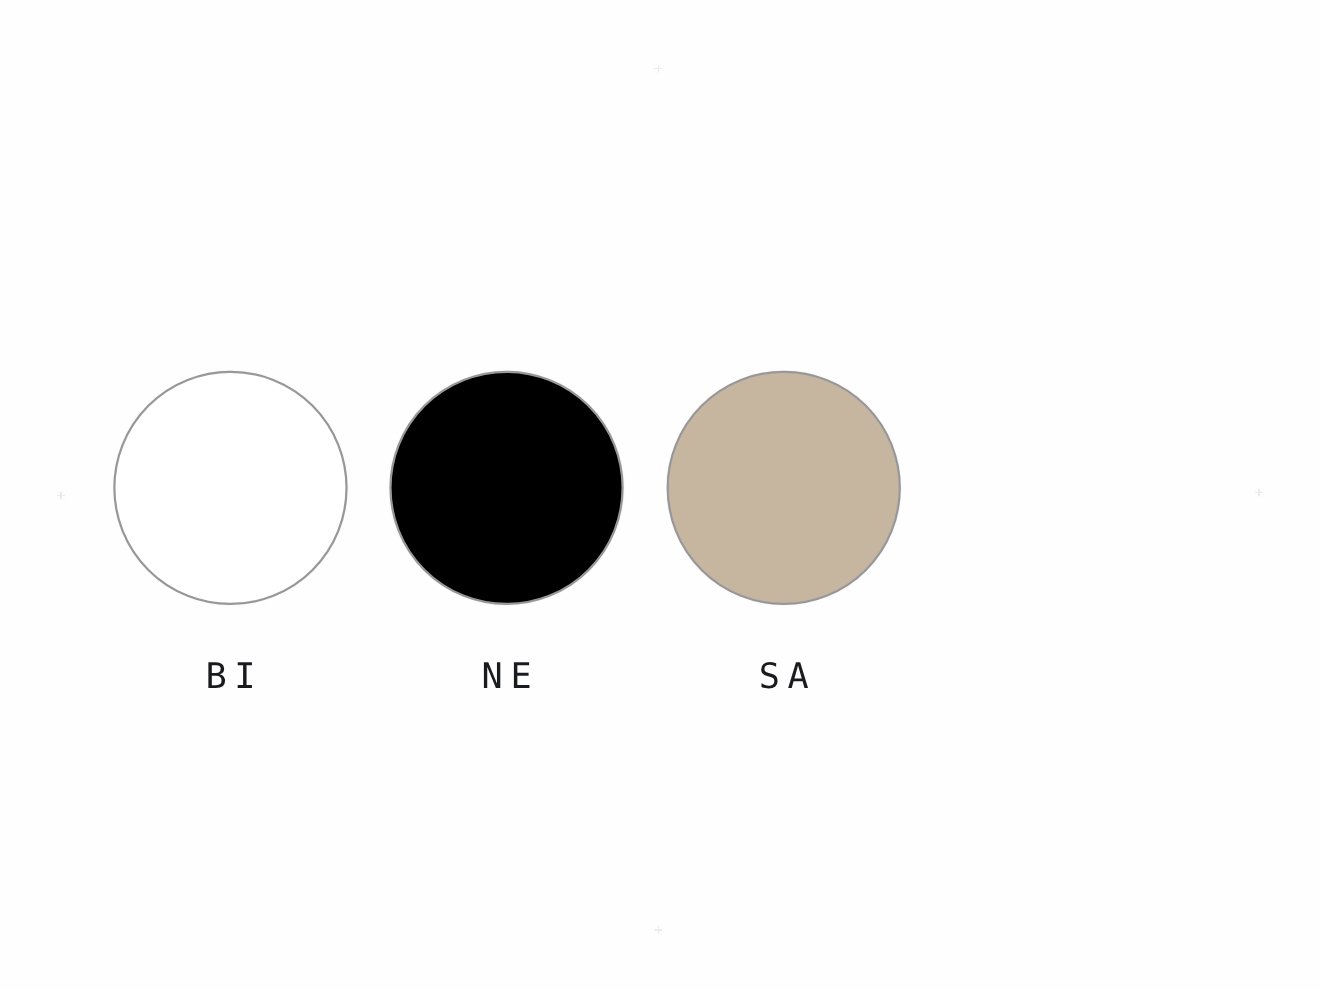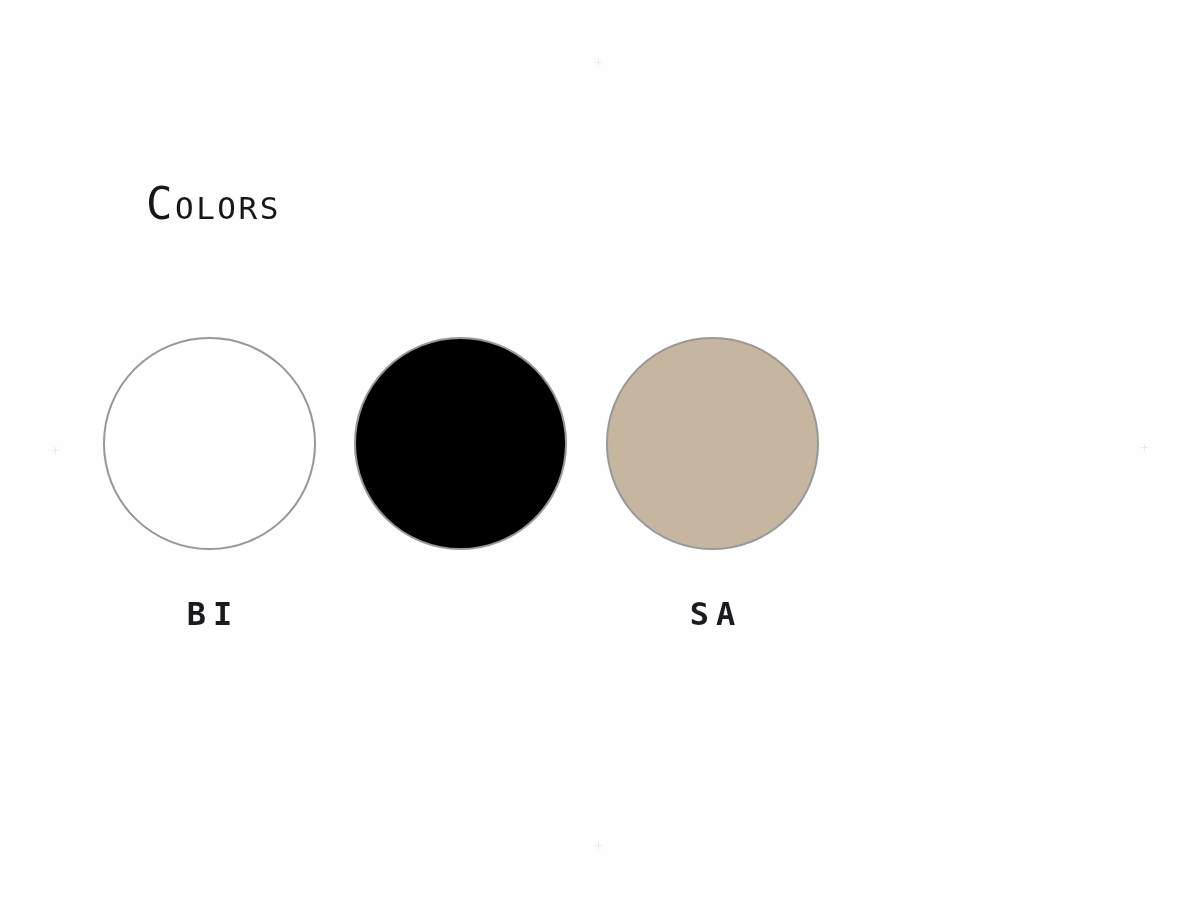--- a/index.html
+++ b/index.html
@@ -80,21 +80,21 @@
 
   .swatch-label {
     margin-top: 46px;
     text-align: center;
     font-family: "DejaVu Sans Mono", "Liberation Mono", monospace;
     font-size: 32px;
     line-height: 36px;
     letter-spacing: 7px;
     text-indent: 7px;
     color: #1a1b1e;
-    font-weight: 700;
+    font-weight: 400;
     white-space: nowrap;
   }
 
   
   .reg-mark {
     position: absolute;
     width: 7px;
     height: 7px;
     opacity: 0.16;
     background:
@@ -106,31 +106,31 @@
   .reg-top    { left: 595px;  top: 59px;  }
   .reg-left   { left: 52px;   top: 447px; }
   .reg-right  { left: 1141px; top: 444px; }
   .reg-bottom { left: 595px;  top: 842px; }
 </style>
 </head>
 <body style="background-color: rgb(254, 254, 254);">
 
 <div class="slide">
 
-  <div class="title">Colors</div>
 
   <div class="swatch-row">
 
     <div class="swatch">
       <div class="disc" style="background-color: rgb(255, 255, 255); border-color: rgb(155, 155, 155);"></div>
       <div class="swatch-label">BI</div>
     </div>
 
     <div class="swatch">
       <div class="disc" style="background-color: rgb(0, 0, 0); border-color: rgb(155, 155, 155);"></div>
+      <div class="swatch-label">NE</div>
     </div>
 
 
     <div class="swatch">
       <div class="disc" style="background-color: rgb(198, 182, 159); border-color: rgb(155, 155, 155);"></div>
       <div class="swatch-label">SA</div>
     </div>
 
   </div>
 

